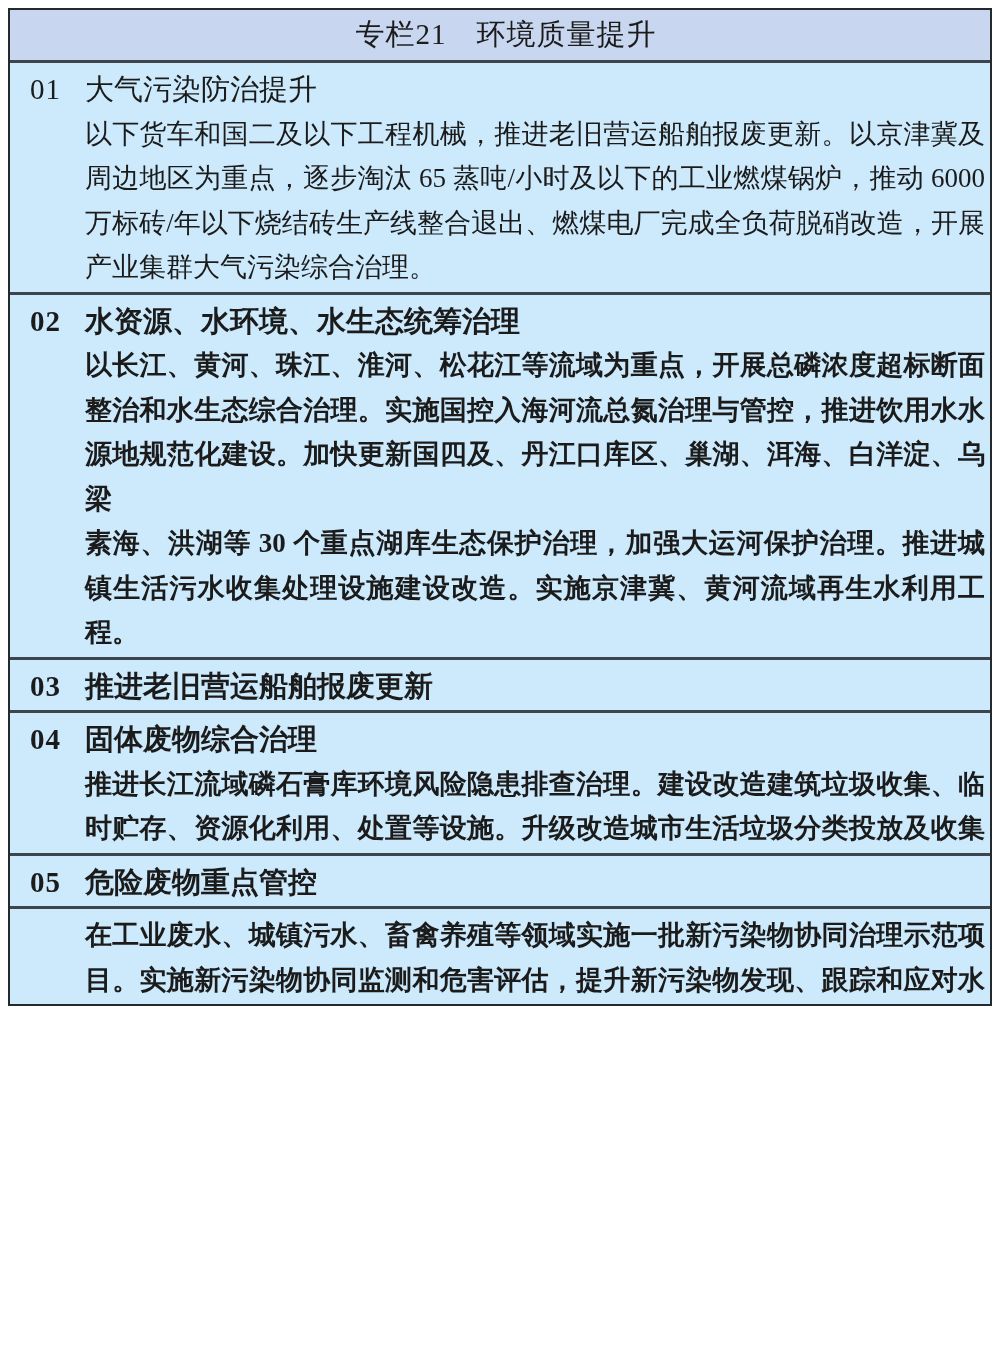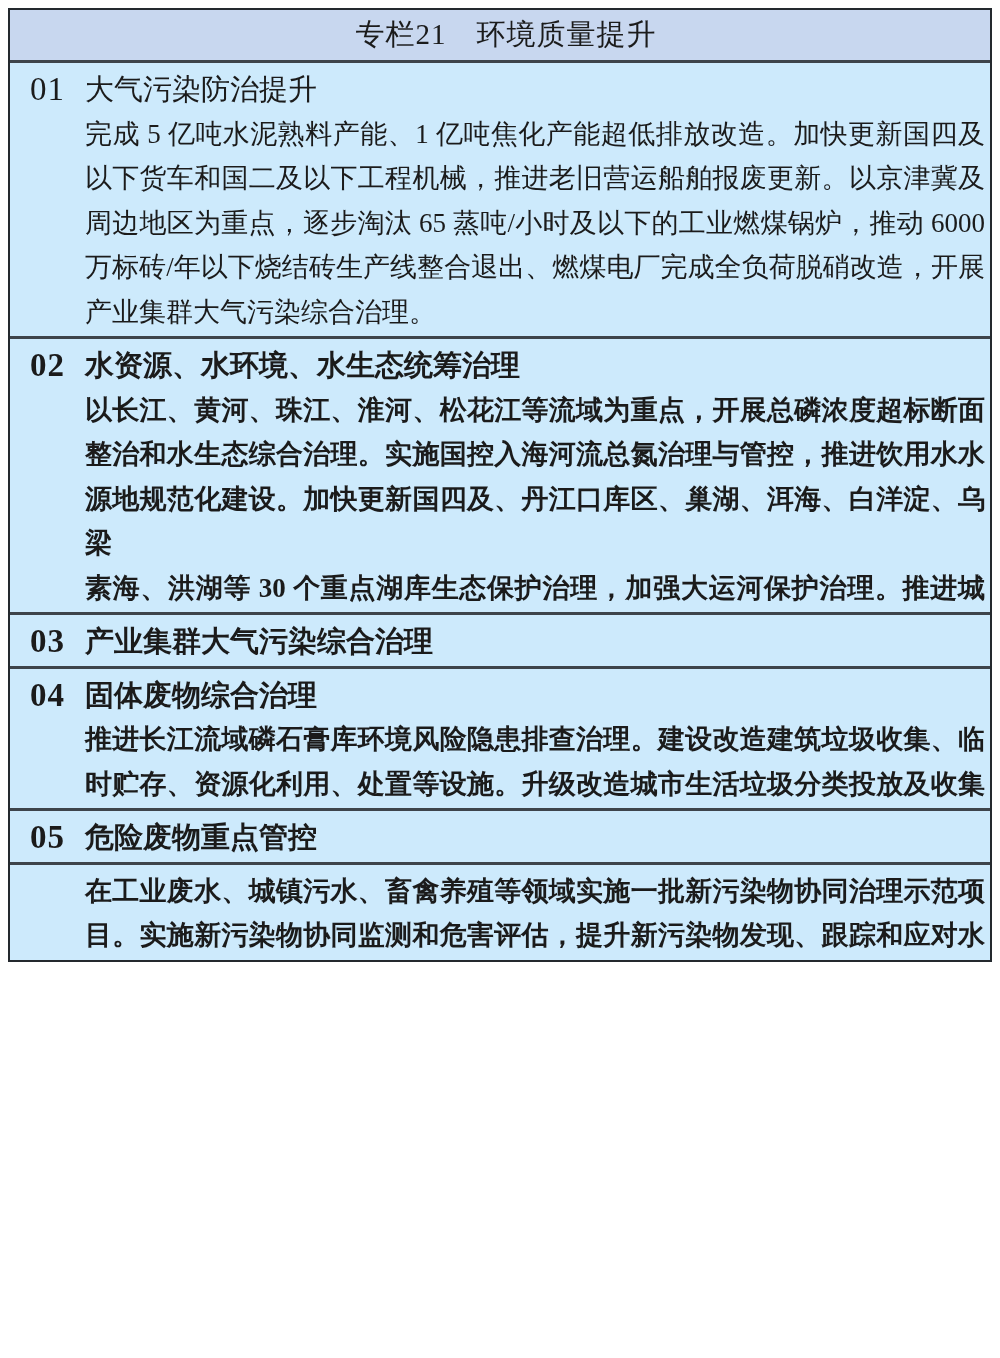--- a/index.html
+++ b/index.html
@@ -30,21 +30,21 @@
   .panel-header .hdr-label{margin-right:30px;}
   .sec{
     position:relative;
     background:var(--section-bg);
     padding:4px 5px 2px 75px;
   }
   .sec + .sec{border-top:3px solid var(--divider);font-weight:bold;}
   .sec-head{position:relative;line-height:44.5px;font-size:29px;}
   .num{
     position:absolute;left:-55px;top:0;
-    font-size:33px;letter-spacing:1px;
+    font-size:29px;letter-spacing:1px;
   }
   .sec-body{font-size:27px;}
   .line{
     line-height:44.5px;
     text-align:justify;
     text-align-last:justify;
   }
   .line.last{text-align-last:left;}
 </style>
 </head>
@@ -55,45 +55,45 @@
     <span class="hdr-label">专栏21</span>
     <span class="hdr-title">环境质量提升</span>
   </div>
 
   <section class="sec">
     <div class="sec-head">
       <span class="num">01</span>
       <span class="sec-title">大气污染防治提升</span>
     </div>
     <div class="sec-body">
-        <div class="line">完成 5 亿吨水泥熟料产能、1 亿吨焦化产能超低排放改造。加快更新国四及</div>
         <div class="line">以下货车和国二及以下工程机械，推进老旧营运船舶报废更新。以京津冀及</div>
         <div class="line">周边地区为重点，逐步淘汰 65 蒸吨/小时及以下的工业燃煤锅炉，推动 6000</div>
         <div class="line">万标砖/年以下烧结砖生产线整合退出、燃煤电厂完成全负荷脱硝改造，开展</div>
         <div class="line last">产业集群大气污染综合治理。</div>
       </div>
   </section>
 
   <section class="sec">
     <div class="sec-head">
       <span class="num">02</span>
       <span class="sec-title">水资源、水环境、水生态统筹治理</span>
     </div>
     <div class="sec-body">
         <div class="line">以长江、黄河、珠江、淮河、松花江等流域为重点，开展总磷浓度超标断面</div>
         <div class="line">整治和水生态综合治理。实施国控入海河流总氮治理与管控，推进饮用水水</div>
         <div class="line">源地规范化建设。加快更新国四及、丹江口库区、巢湖、洱海、白洋淀、乌梁</div>
         <div class="line">素海、洪湖等 30 个重点湖库生态保护治理，加强大运河保护治理。推进城</div>
+        <div class="line last">镇生活污水收集处理设施建设改造。实施京津冀、黄河流域再生水利用工程。</div>
       </div>
   </section>
 
   <section class="sec">
     <div class="sec-head">
       <span class="num">03</span>
-      <span class="sec-title">产业集群大气污染综合治理</span>
+      <span class="sec-title">推进老旧营运船舶报废更新</span>
     </div>
   </section>
 
   <section class="sec">
     <div class="sec-head">
       <span class="num">04</span>
       <span class="sec-title">固体废物综合治理</span>
     </div>
     <div class="sec-body">
         <div class="line">推进长江流域磷石膏库环境风险隐患排查治理。建设改造建筑垃圾收集、临</div>

